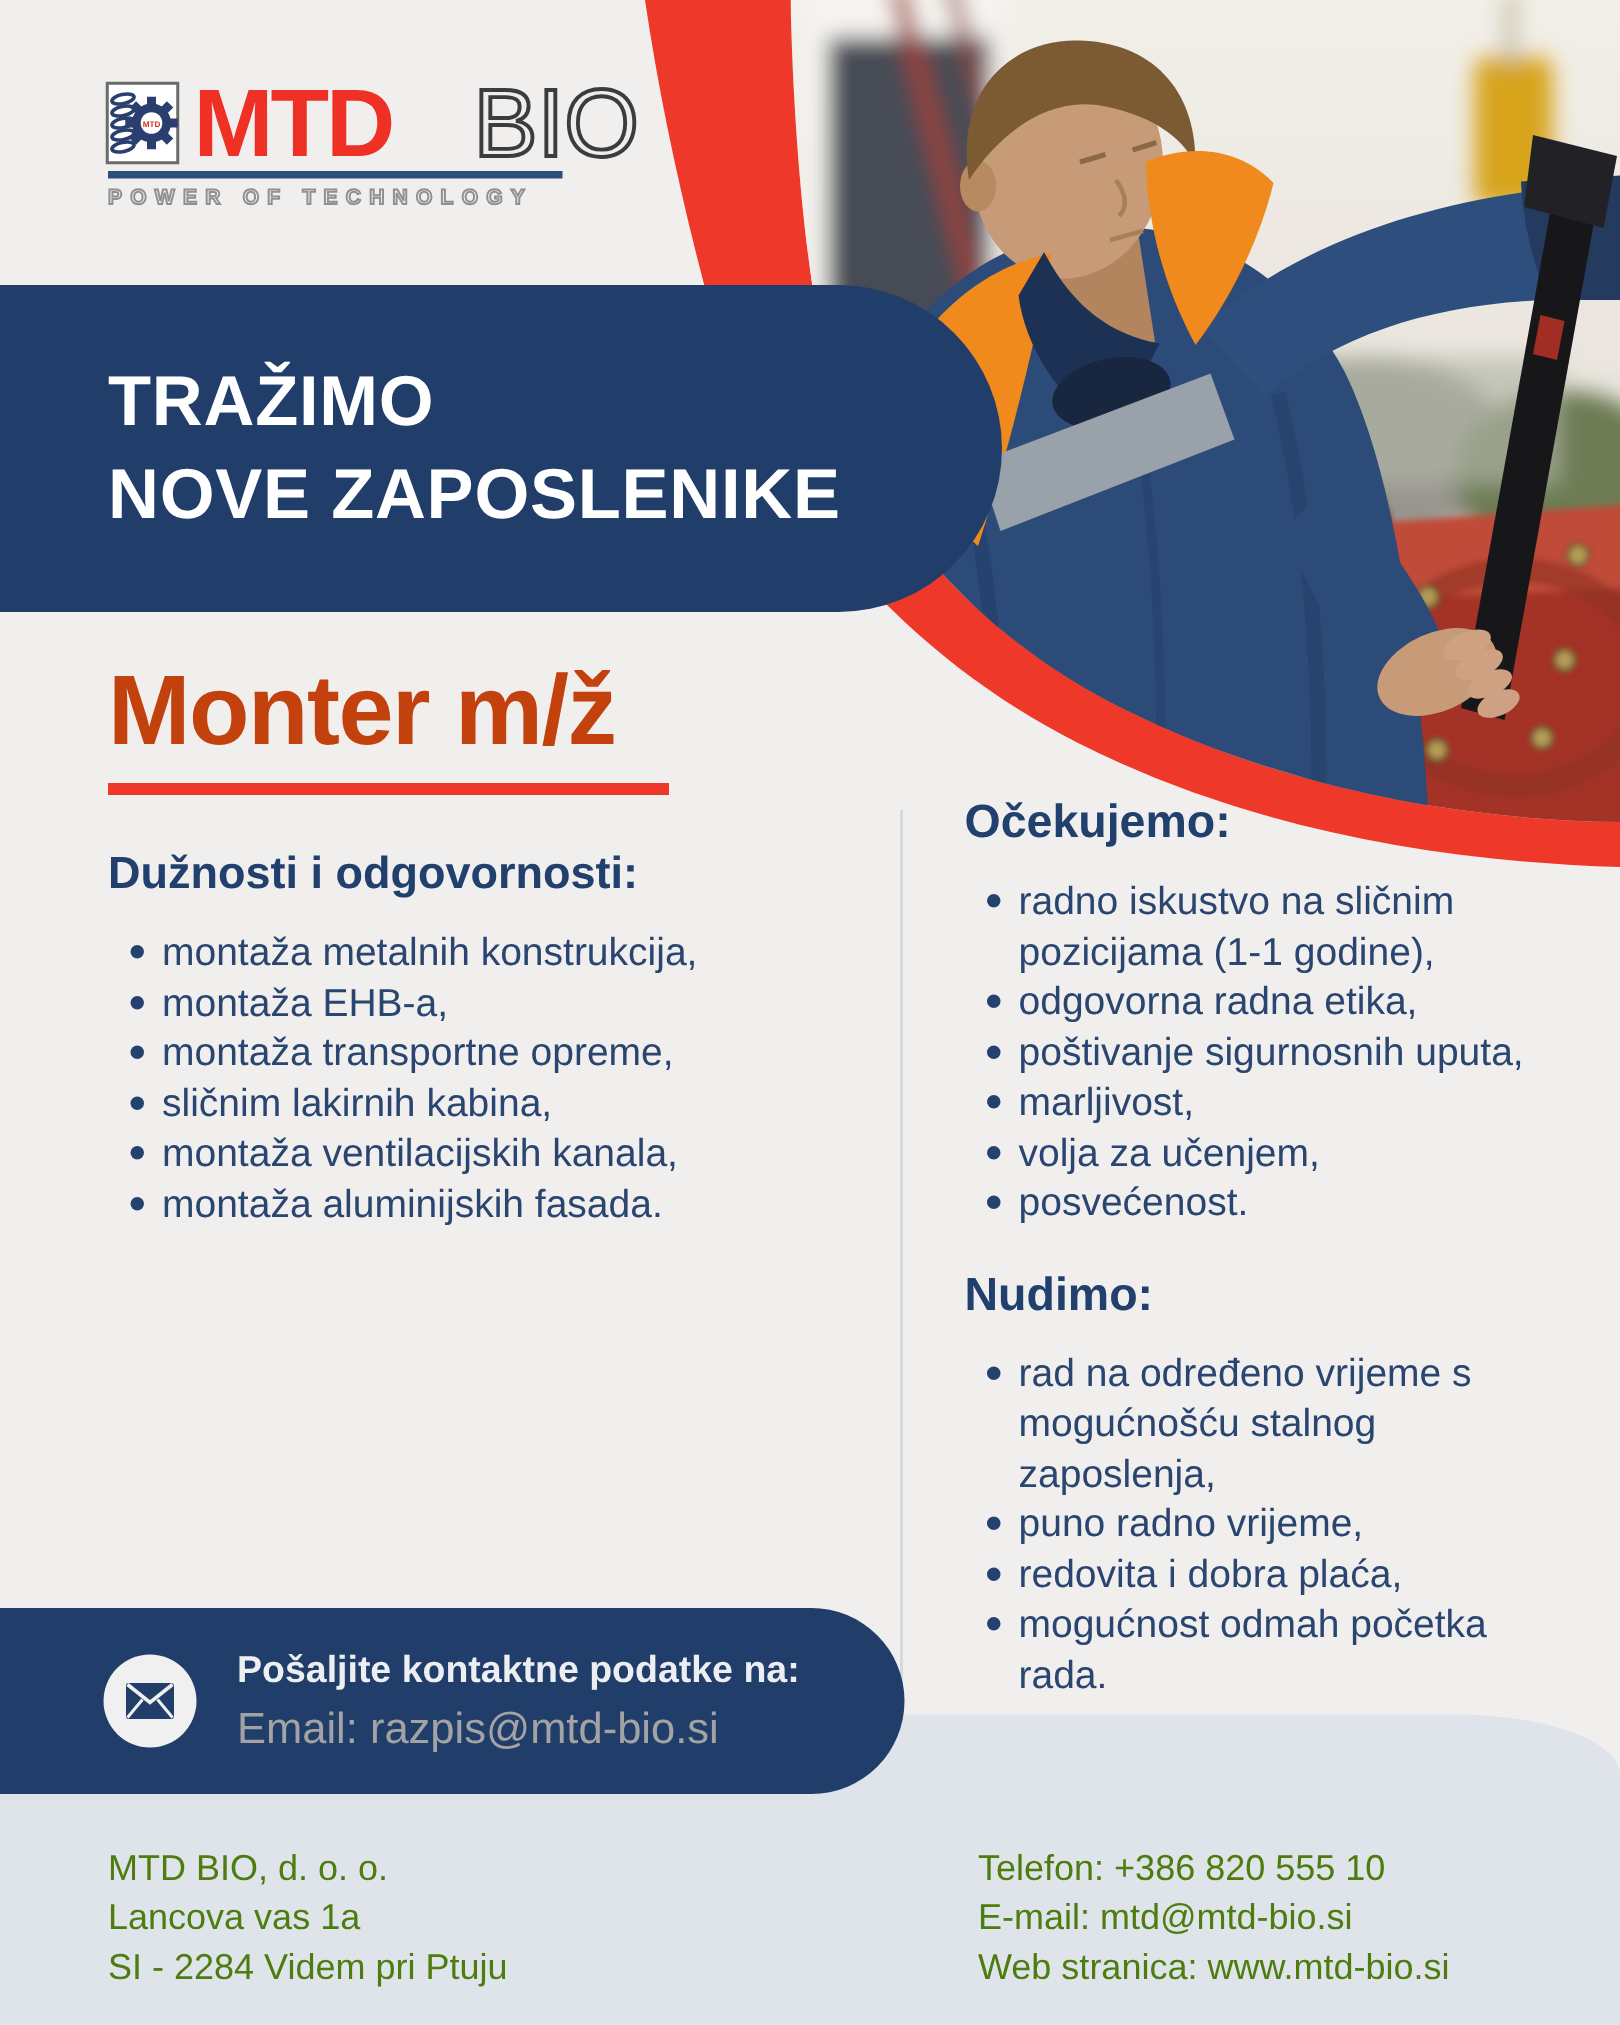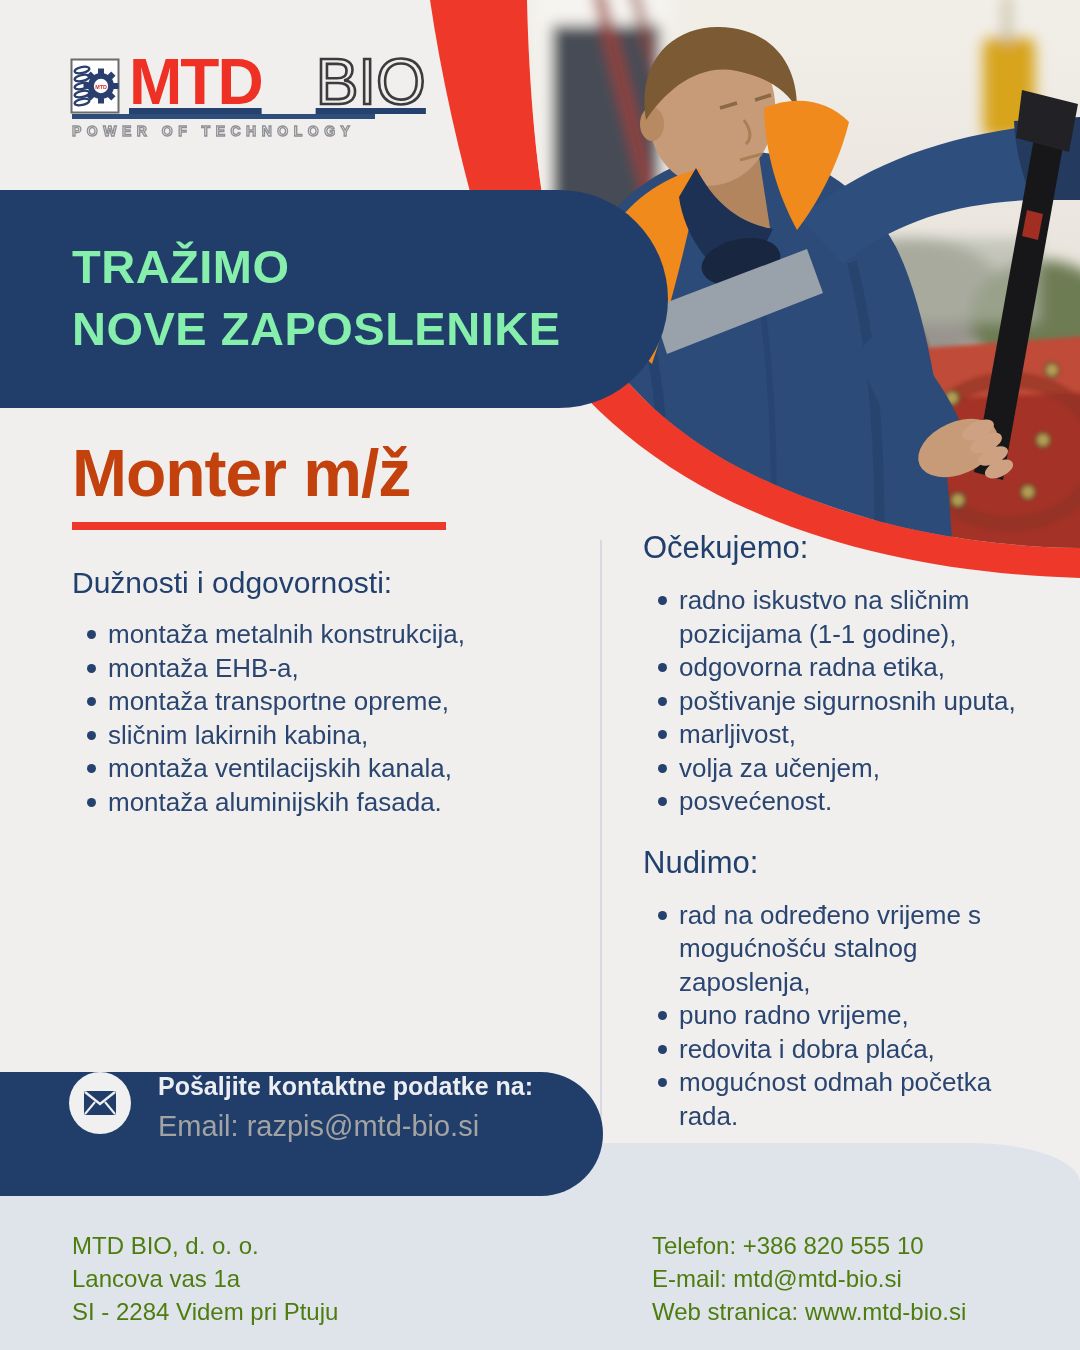--- a/index.html
+++ b/index.html
@@ -5,50 +5,50 @@
   html,body{margin:0;padding:0;background:#888;}
   .poster{
     position:relative; width:1080px; height:1350px; margin:0 auto;
     background:#f0efee; overflow:hidden;
     font-family:"Liberation Sans", sans-serif;
     color:#24426d;
   }
   
   .photo-svg{position:absolute; left:0; top:0; width:1080px; height:620px; z-index:1;}
   
-  .logo-row{position:absolute; left:70px; top:50px; display:flex; align-items:flex-end; gap:9px; z-index:2;text-decoration:underline;}
+  .logo-row{position:absolute; left:70px; top:50px; display:flex; align-items:center; gap:9px; z-index:2;}
   .brand-red{font-size:64px; font-weight:900; color:#ee3124; letter-spacing:-2px; line-height:1;}
   .brand-outline{font-size:64px; font-weight:500; color:#efeeed; -webkit-text-stroke:2.6px #3c3c3e; line-height:1;margin-left:45px;}
   .logo-rule{position:absolute; left:72px; top:114px; width:303px; height:5px; background:#2d4d7a; z-index:2;}
   .tagline{position:absolute; left:72px; top:123px; font-size:14px; font-weight:800;
     letter-spacing:5.5px; color:#efeeed; -webkit-text-stroke:1.3px #8f9094; z-index:2; white-space:nowrap;}
   
   .hero{position:absolute; left:0; top:190px; width:668px; height:218px;
     background:#213e6b; border-radius:0 109px 109px 0; z-index:3;
     padding:46px 0 0 72px; box-sizing:border-box;}
-  .hero-line{font-size:47px; font-weight:700; color:#86efac; line-height:62px; letter-spacing:.5px;}
+  .hero-line{font-size:47px; font-weight:700; color:#ffffff; line-height:62px; letter-spacing:.5px;}
   
   .job-block{position:absolute; left:72px; top:440px; z-index:2;}
   .job-title{font-size:66px; font-weight:700; color:#c2410c; letter-spacing:-1px; line-height:1; margin:0;}
   .job-underline{width:374px; height:8px; background:#ee392a; margin-top:16px;}
-  .section-h{font-size:30px; font-weight:400; color:#21406d; margin:0 0 18px 0;}
+  .section-h{font-size:30px; font-weight:700; color:#21406d; margin:0 0 18px 0;}
   .duties{position:absolute; left:72px; top:566px; width:490px; z-index:2;}
   ul.bullets{list-style:none; margin:0; padding:0;}
   ul.bullets li{position:relative; padding-left:36px; font-size:26px; line-height:33.5px; color:#2a4570;}
   ul.bullets li::before{content:""; position:absolute; left:15px; top:12px; width:9px; height:9px;
     border-radius:50%; background:#24426d;}
   
   .right-col{position:absolute; left:643px; top:530px; width:400px; z-index:2;}
   .right-col .section-h{font-size:31px;}
   .offer-h{margin-top:26px;}
   .divider{position:absolute; left:600px; top:540px; width:2px; height:603px; background:#d6d9de; z-index:0;}
   
   .contact{position:absolute; left:0; top:1072px; width:603px; height:124px;
     background:#213e6b; border-radius:0 62px 62px 0; z-index:4;
-    display:flex; }
+    display:flex; align-items:center;}
   .contact-icon-wrap{width:62px; height:62px; border-radius:50%; background:#f0f0f0;
     margin-left:69px; flex:0 0 auto; display:flex; align-items:center; justify-content:center;}
   .contact-text{margin-left:27px;}
   .contact-title{font-size:25px; font-weight:800; color:#eceef2; margin-bottom:9px;}
   .contact-email{font-size:29px; font-weight:400; color:#a3a3a3;}
   
   .footer{position:absolute; left:0; top:1143px; width:1080px; height:207px;
     background:#dfe3ea; z-index:2; border-radius:0 110px 0 0 / 0 40px 0 0;}
   .footer-col{position:absolute; top:86px; font-size:24px; line-height:33px; color:#4d7c0f;}
   .footer-left{left:72px;}

